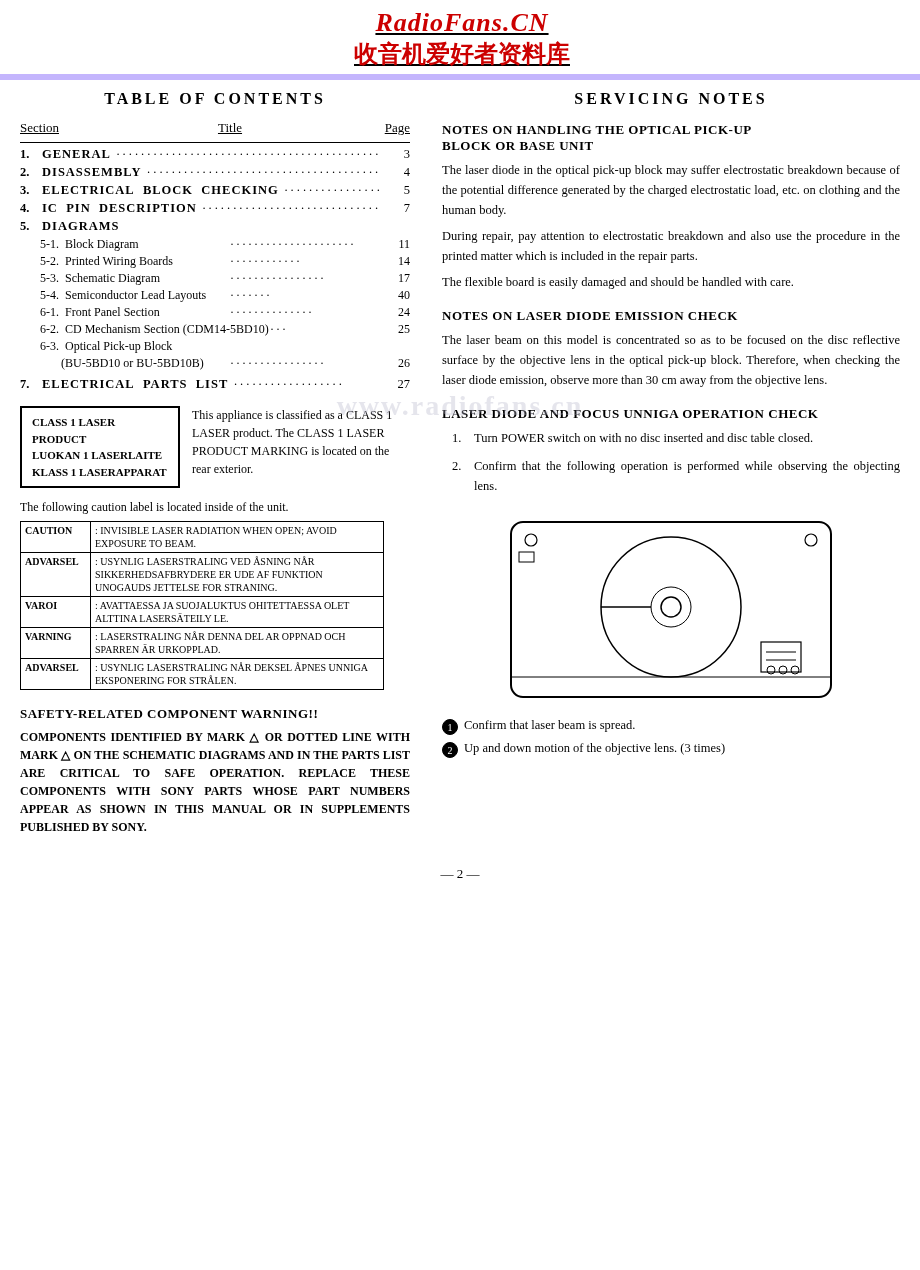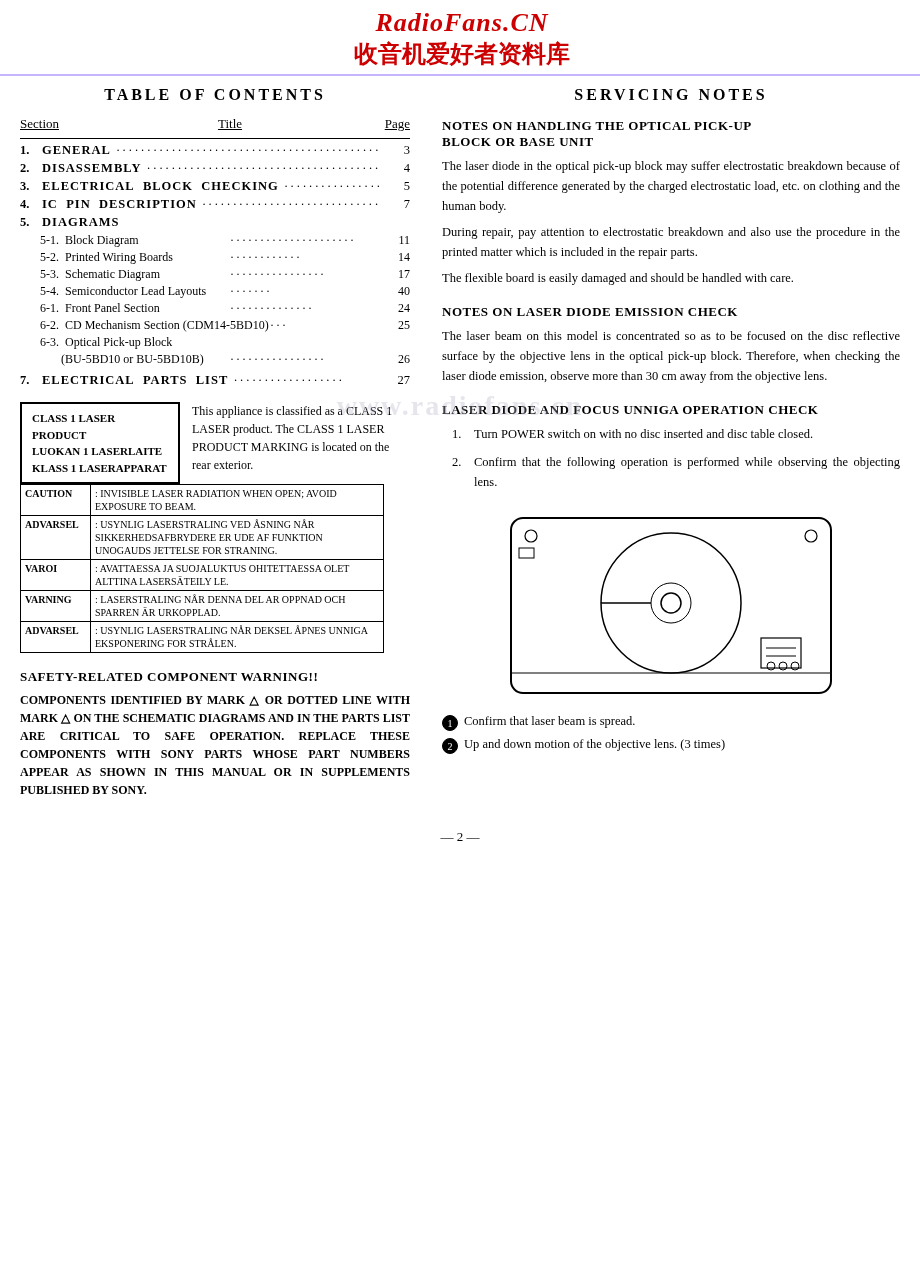--- a/index.html
+++ b/index.html
@@ -10,21 +10,22 @@
       font-family: 'Times New Roman', Times, serif;
       font-size: 13px;
       color: #000;
       position: relative;
     }
 
     
     .site-header {
       text-align: center;
       padding: 8px 0 4px 4px;
-      border-bottom: 2px solid #c4b5fd;
+      border-bottom: 6px solid #c4b5fd;
+      text-decoration: underline;
     }
     .site-title-en {
       font-size: 26px;
       font-weight: bold;
       font-style: italic;
       color: #cc0000;
       letter-spacing: 1px;
     }
     .site-title-cn {
       font-size: 24px;
@@ -375,20 +376,21 @@
 
     <div class="laser-box-area">
       <div class="laser-label-box">
         <div>CLASS 1 LASER PRODUCT</div>
         <div>LUOKAN 1 LASERLAITE</div>
         <div>KLASS 1 LASERAPPARAT</div>
       </div>
       <div class="laser-desc">This appliance is classified as a CLASS 1 LASER product. The CLASS 1 LASER PRODUCT MARKING is located on the rear exterior.</div>
     </div>
 
+    <div class="caution-note">The following caution label is located inside of the unit.</div>
 
     <table class="caution-table">
       <tbody>
           <tr>
         <td>CAUTION</td>
         <td>: INVISIBLE LASER RADIATION WHEN OPEN; AVOID EXPOSURE TO BEAM.</td>
       </tr>
       <tr>
         <td>ADVARSEL</td>
         <td>: USYNLIG LASERSTRALING VED ÅSNING NÅR SIKKERHEDSAFBRYDERE ER UDE AF FUNKTION UNOGAUDS JETTELSE FOR STRANING.</td>

